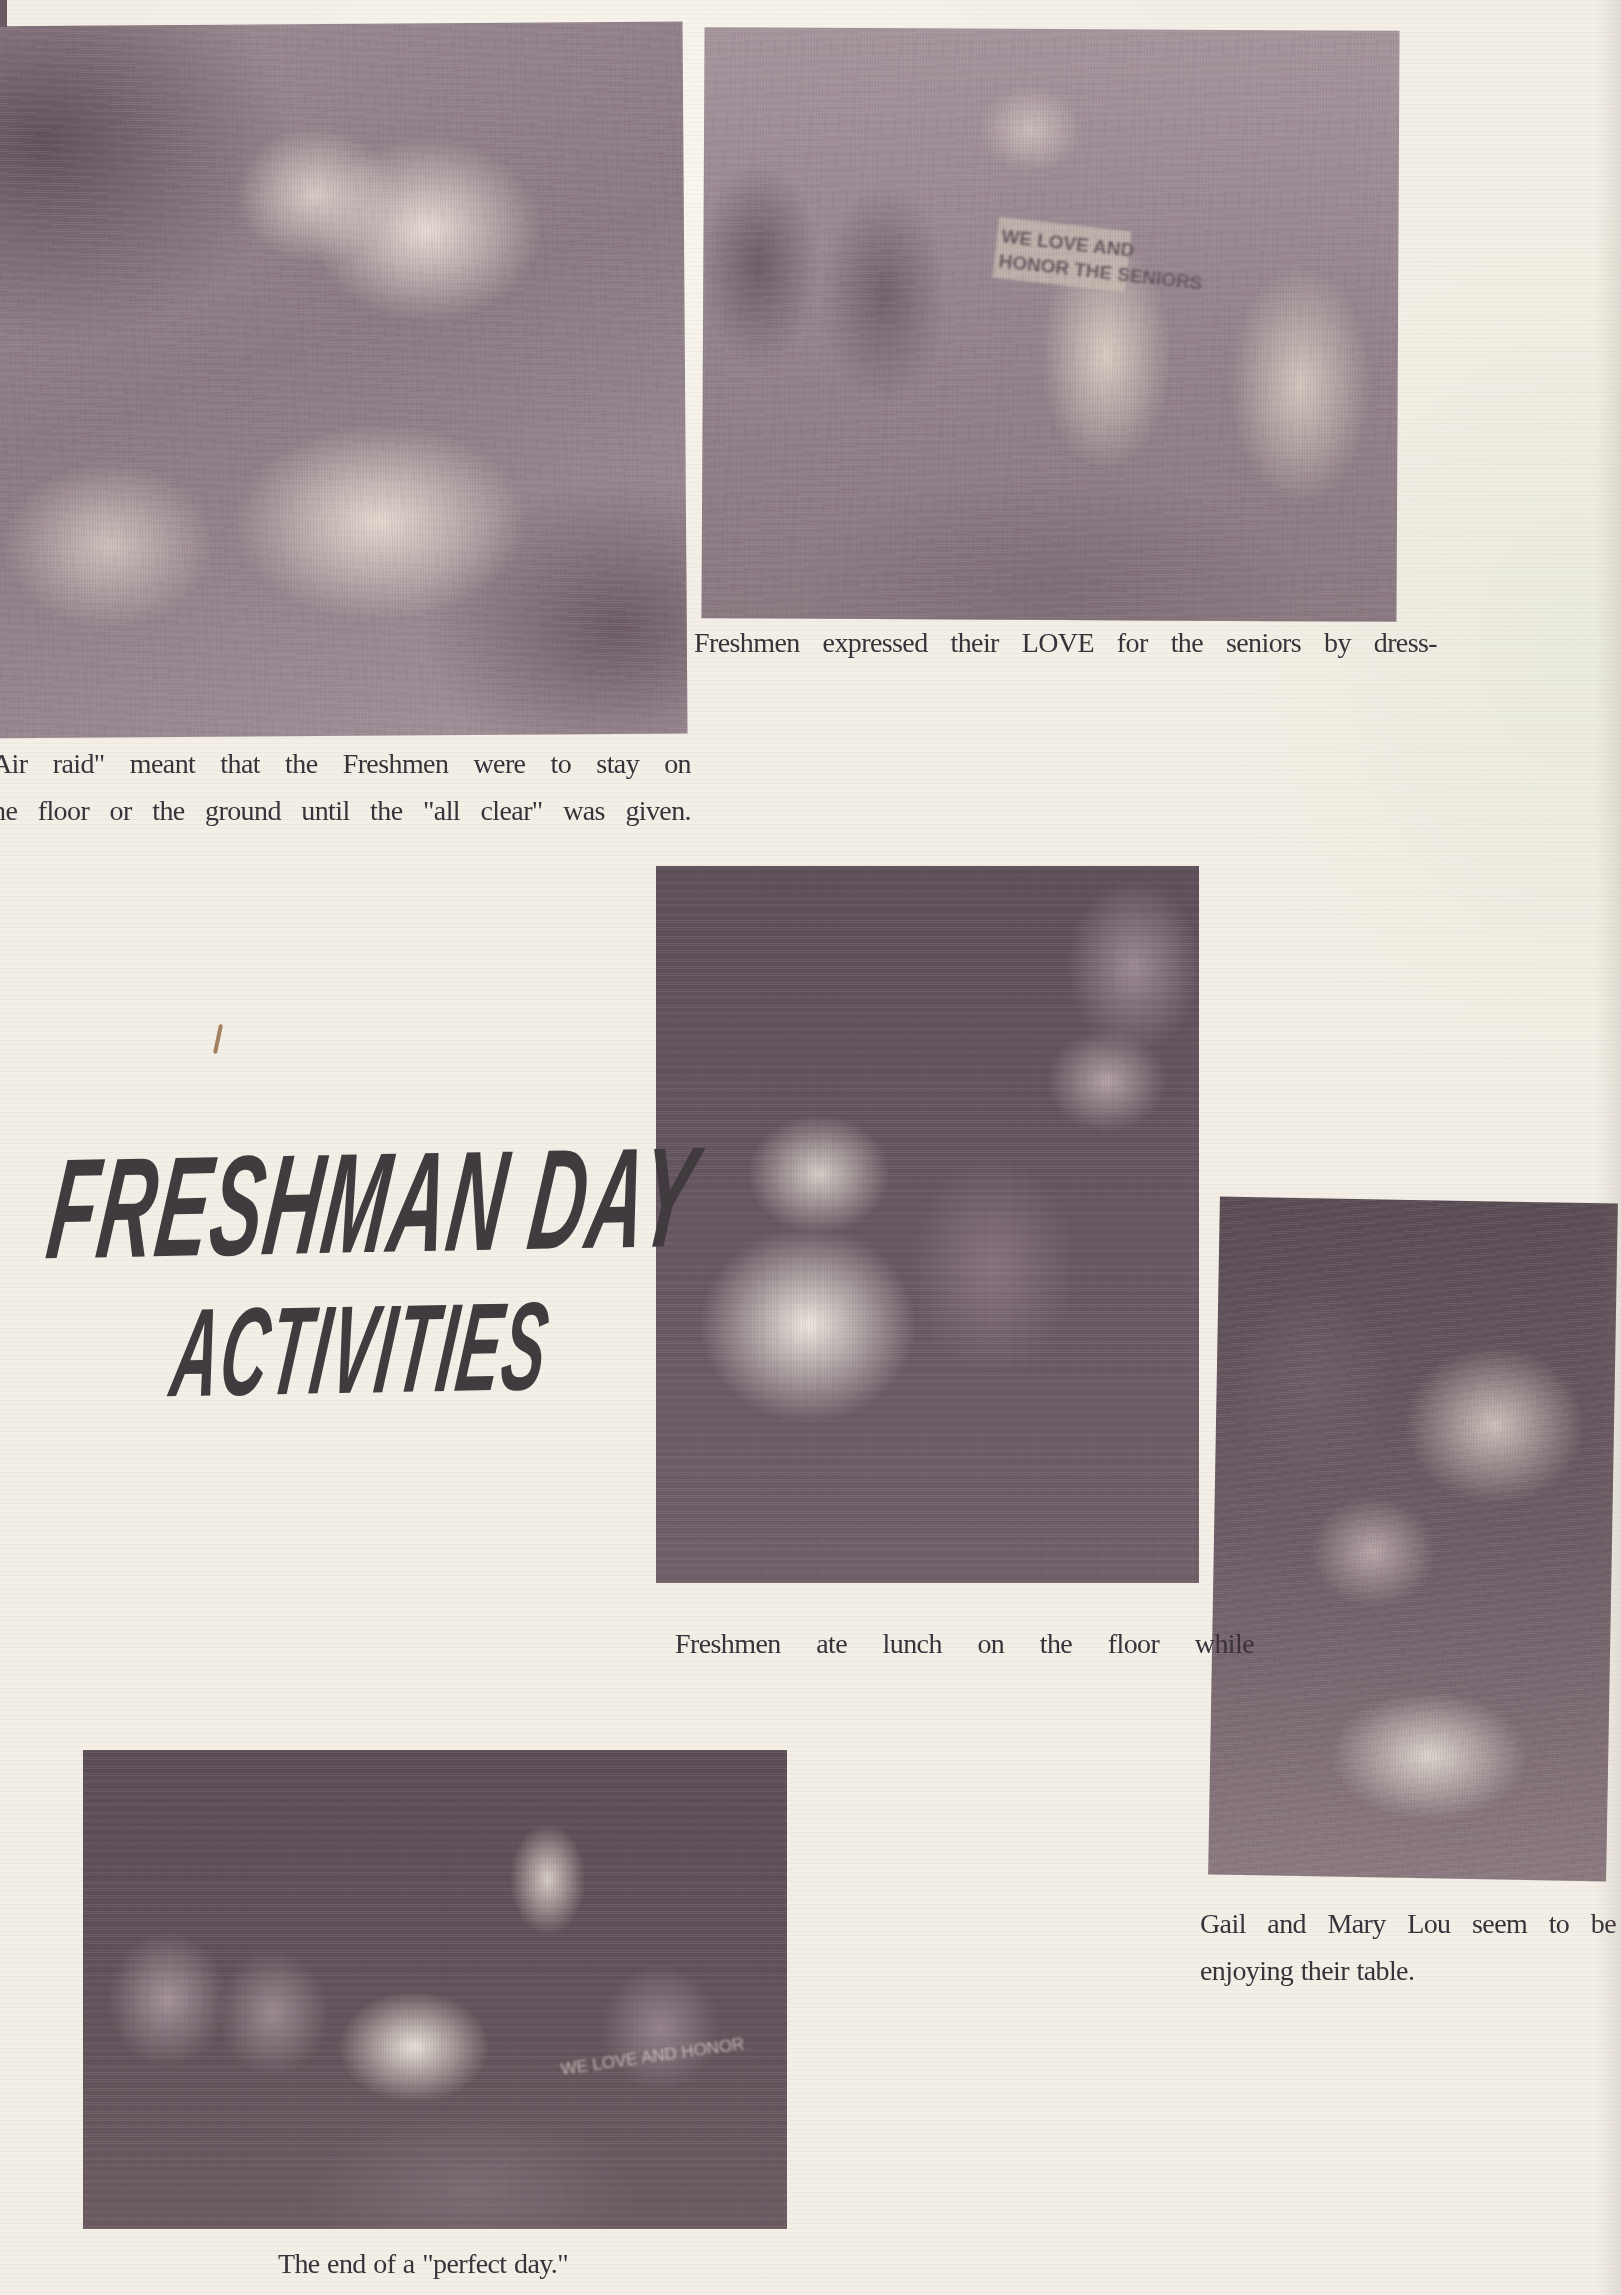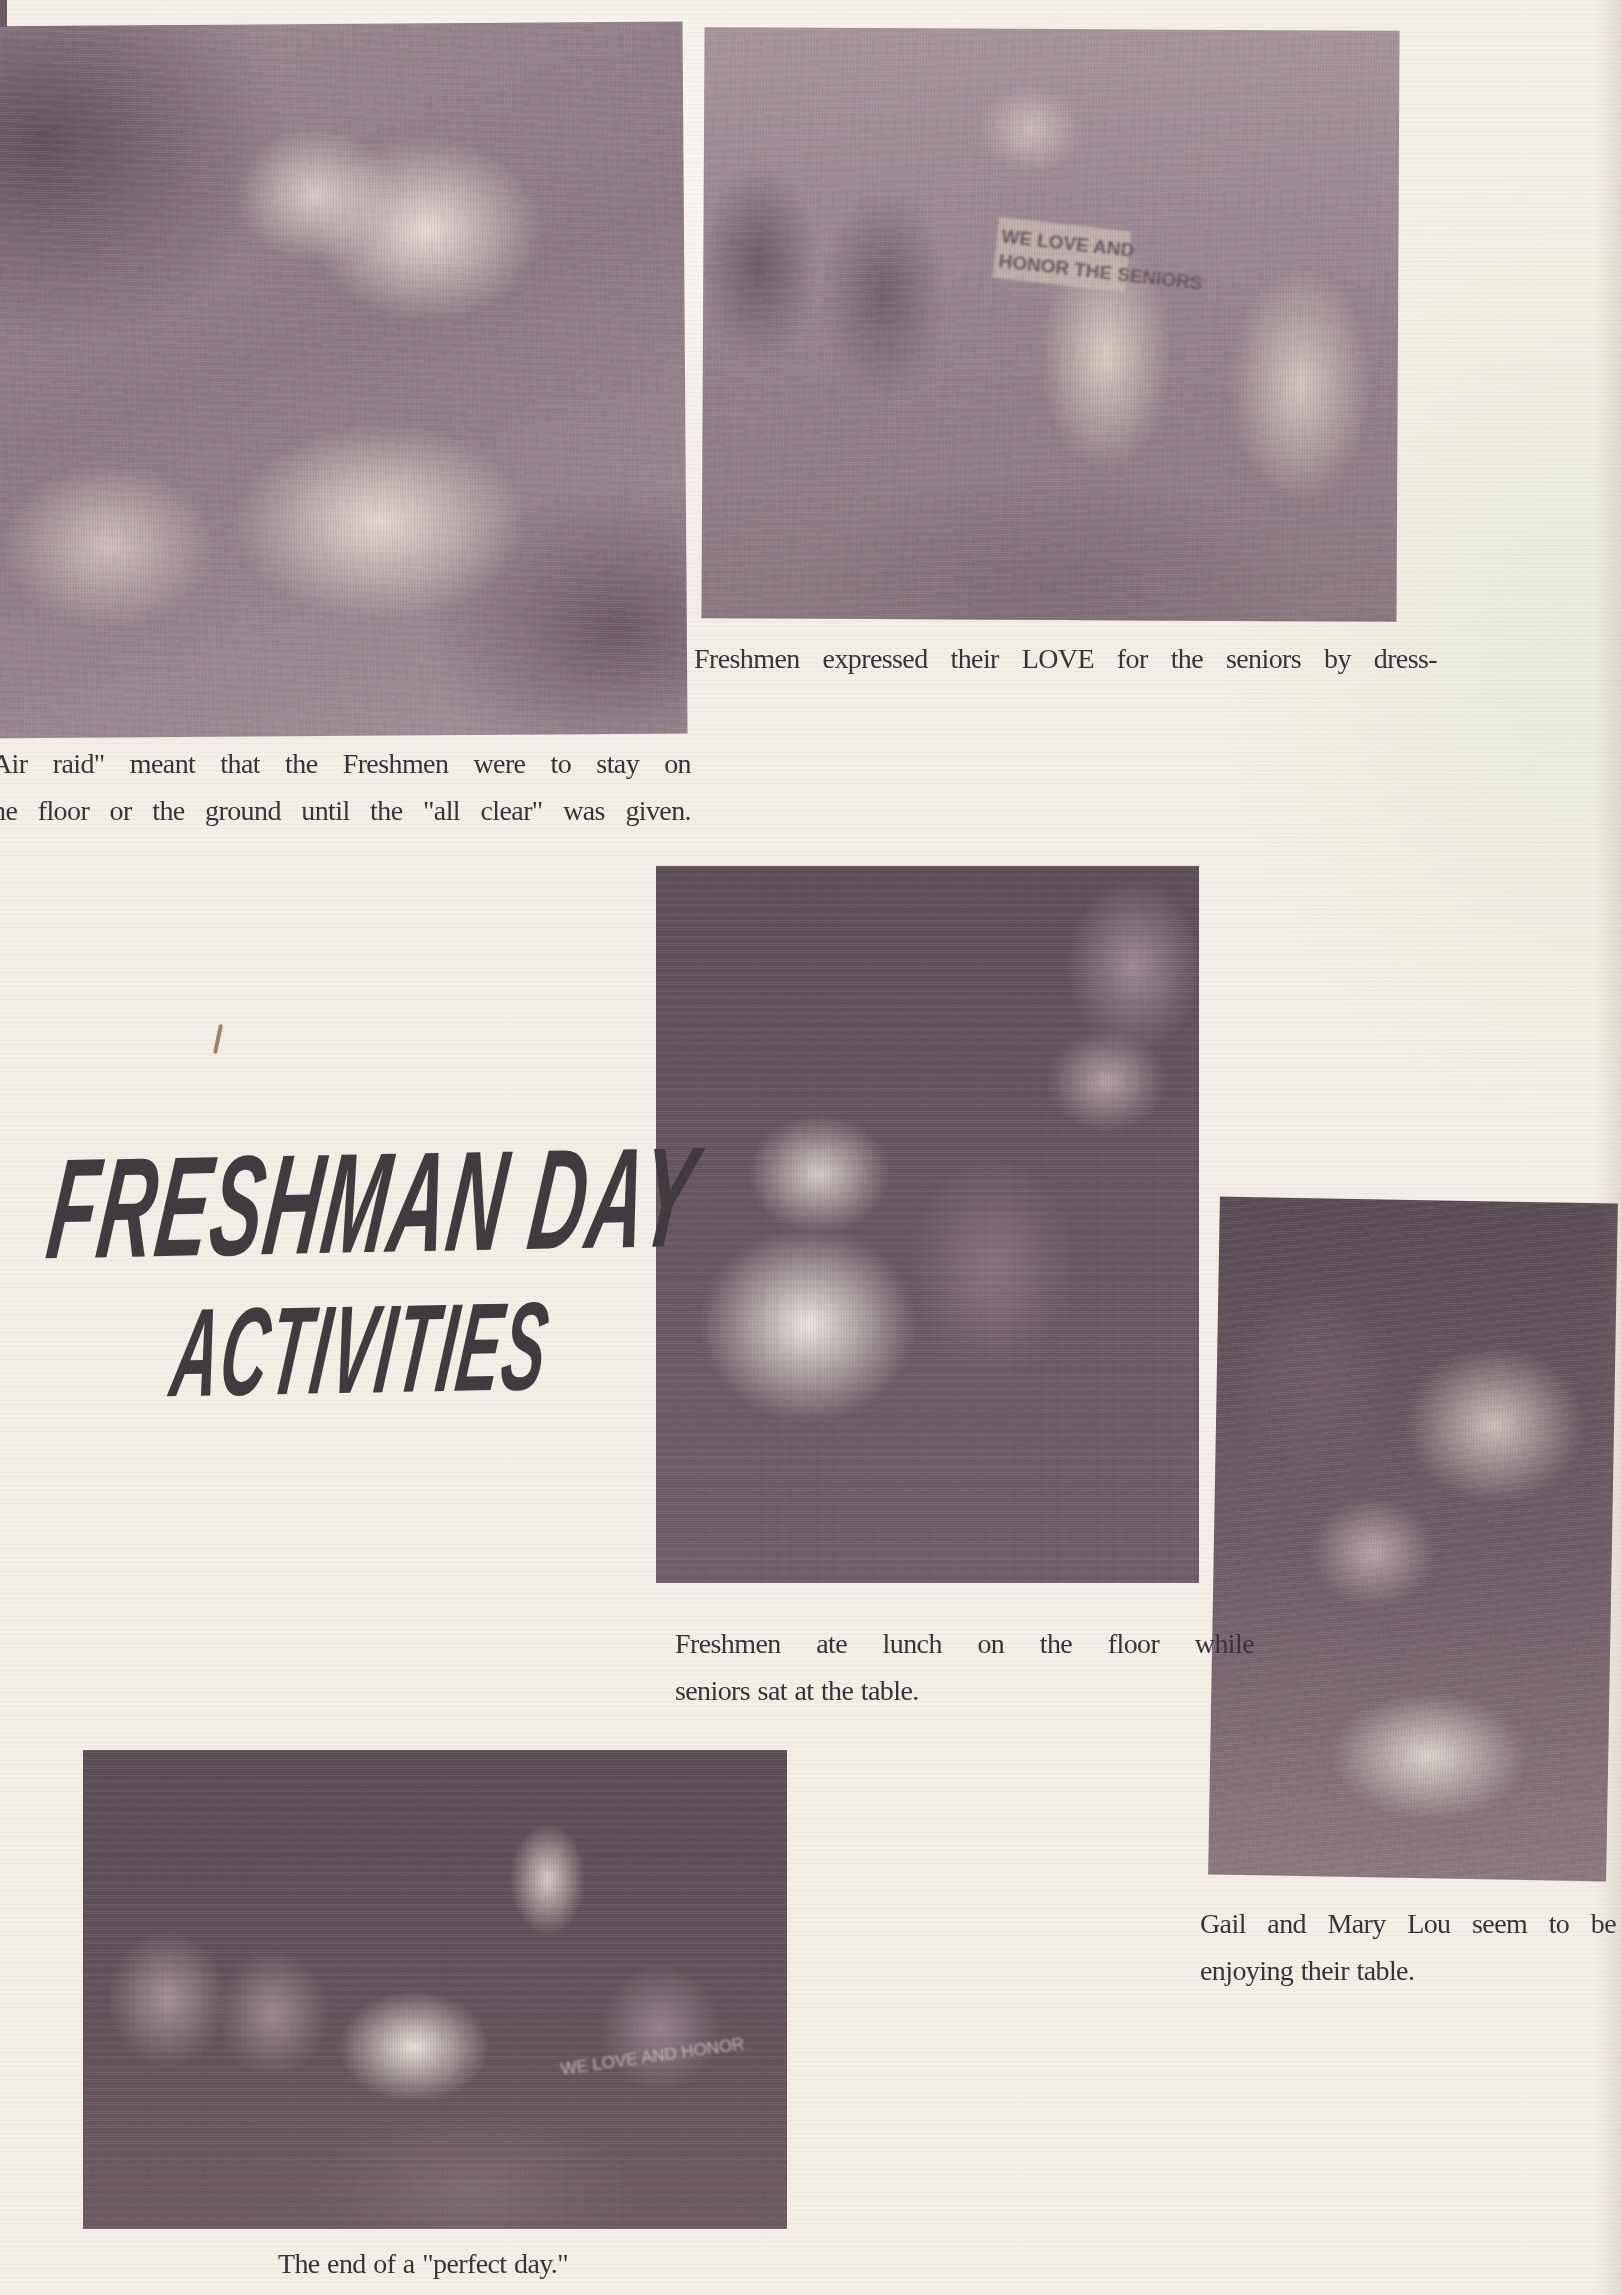--- a/index.html
+++ b/index.html
@@ -99,21 +99,21 @@
     color:#d9cfc5;font-family:"Liberation Sans",sans-serif;font-size:17px;
     filter:blur(1.1px);opacity:.8;white-space:nowrap;
   }
   
   .cap{
     position:absolute;color:#3a323b;
     font-size:28px;line-height:47px;letter-spacing:-0.6px;word-spacing:1.1px;
   }
   .jl{display:block;white-space:nowrap;text-align:justify;text-align-last:justify;}
   .nl{display:block;}
-  .cap-love{left:694px;top:619px;width:743px;margin-top:16px;}
+  .cap-love{left:694px;top:619px;width:743px;}
   .cap-air{left:-8px;top:740px;width:699px;}
   .cap-lunch{left:635px;top:1620px;width:579px;margin-left:40px;}
   .cap-meal{left:1200px;top:1900px;width:416px;}
   .cap-day{left:169px;top:2240px;width:508px;text-align:center;}
   
   .title-line{
     position:absolute;color:#413a3f;white-space:nowrap;
     font-family:"Liberation Sans",sans-serif;font-style:italic;font-weight:700;
     transform-origin:left top;
   }
@@ -158,21 +158,20 @@
   <span class="jl">Freshmen expressed their LOVE for the seniors by dress-</span>
 </div>
 
 <div class="cap cap-air">
   <span class="jl">Air raid" meant that the Freshmen were to stay on</span>
   <span class="jl">he floor or the ground until the "all clear" was given.</span>
 </div>
 
 <div class="cap cap-lunch">
   <span class="jl">Freshmen ate lunch on the floor while</span>
-  <span class="nl">seniors sat at the table.</span>
 </div>
 
 <div class="cap cap-meal">
   <span class="jl">Gail and Mary Lou seem to be</span>
   <span class="nl">enjoying their table.</span>
 </div>
 
 <div class="cap cap-day">
   <span class="nl">The end of a "perfect day."</span>
 </div>

